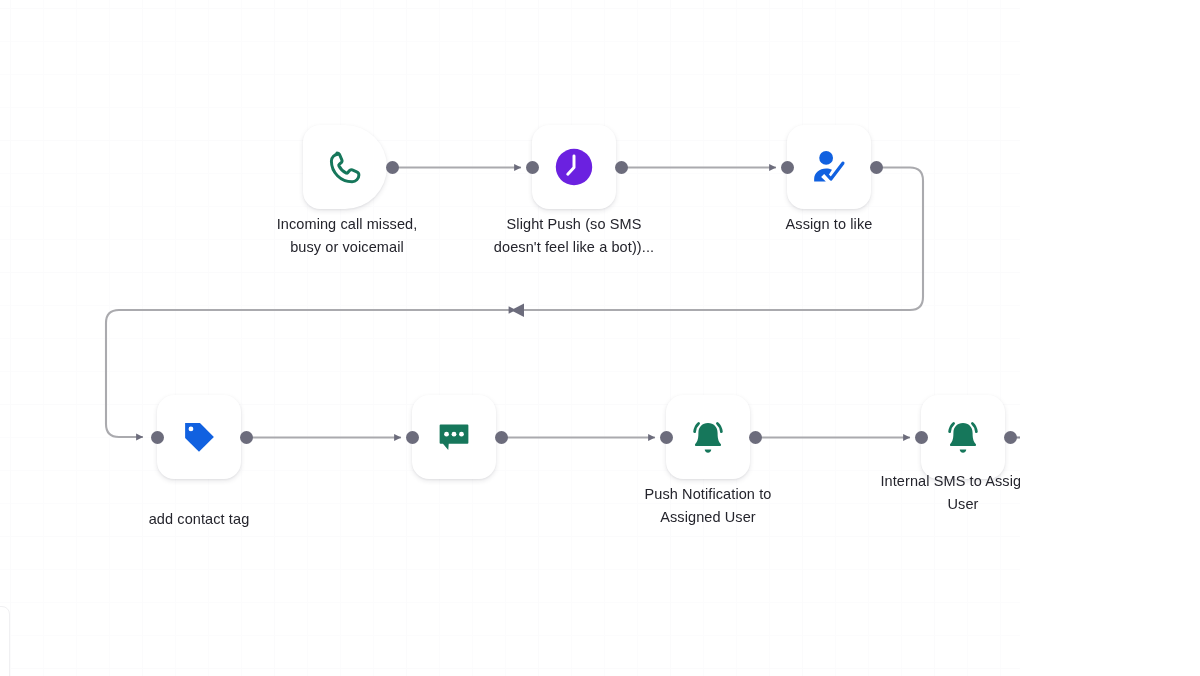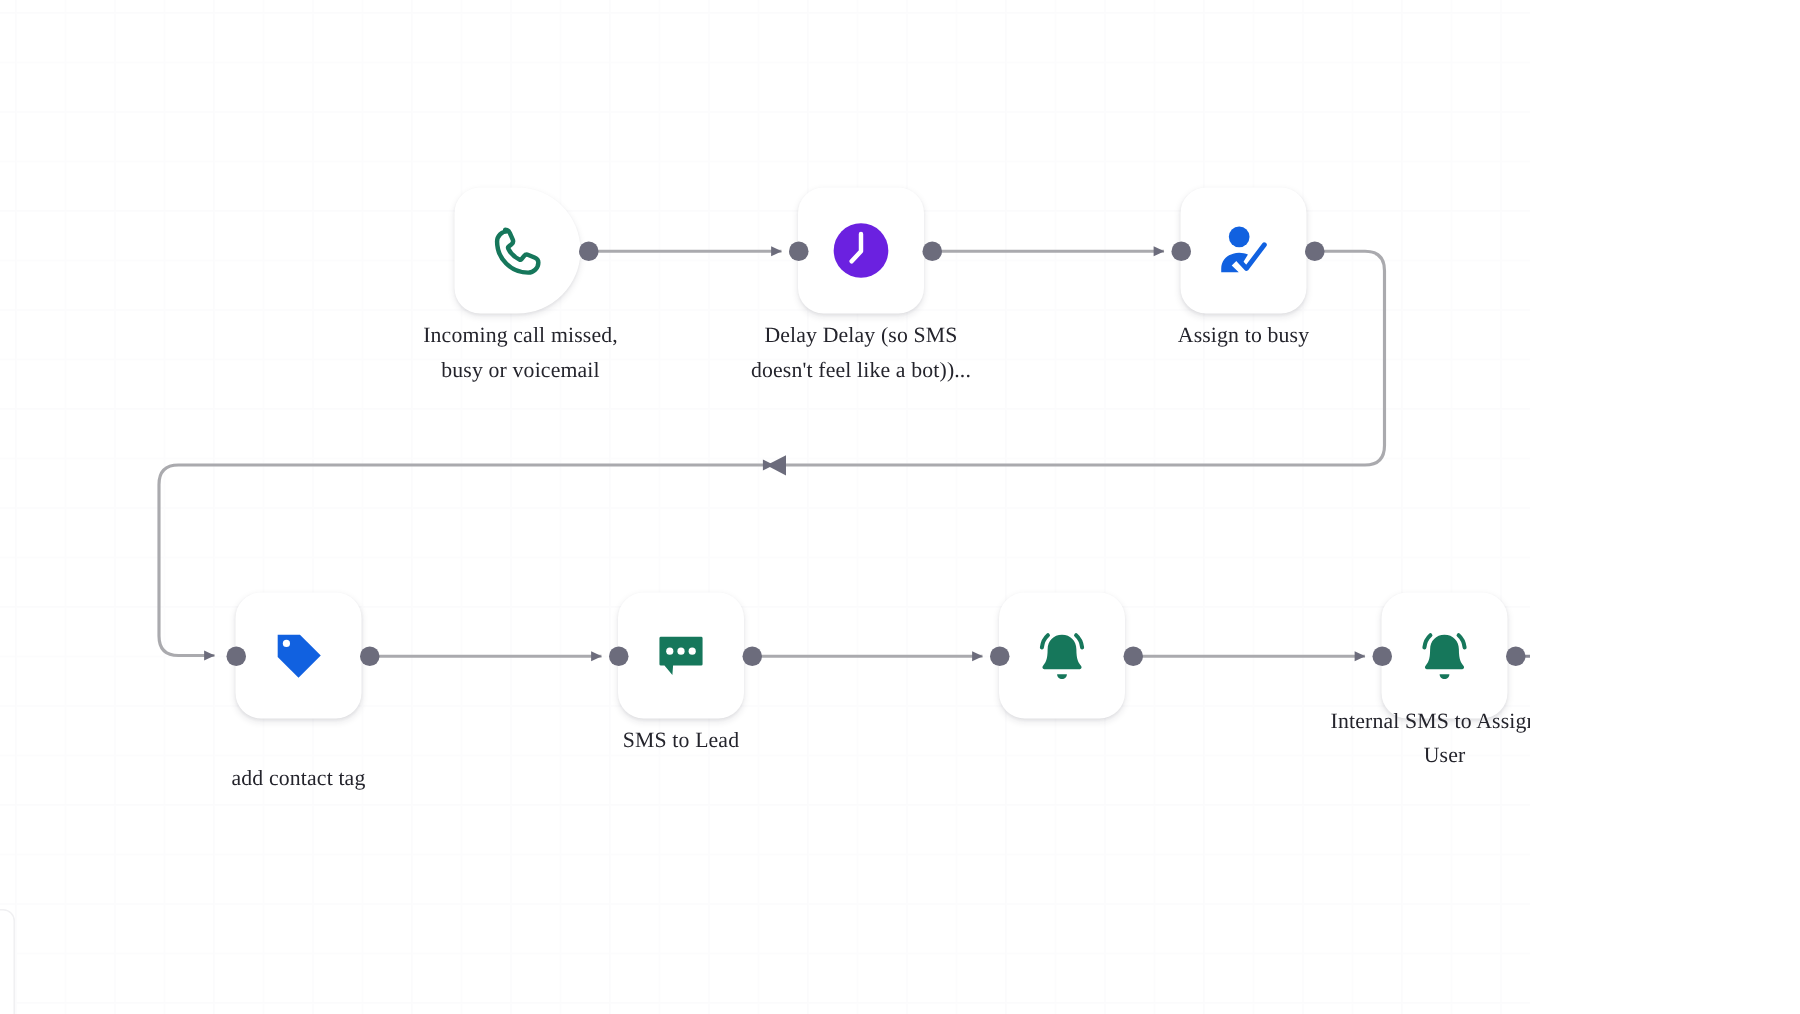--- a/index.html
+++ b/index.html
@@ -21,21 +21,20 @@
     height: 676px;
     background-color: #ffffff;
     background-image:
       linear-gradient(to right, #fbfbfc 1px, transparent 1px),
       linear-gradient(to bottom, #fbfbfc 1px, transparent 1px),
       linear-gradient(to right, #fcfcfd 1px, transparent 1px),
       linear-gradient(to bottom, #fcfcfd 1px, transparent 1px);
     background-size: 132px 132px, 132px 132px, 33px 33px, 33px 33px;
     background-position: 10px 8px, 10px 8px, 10px 8px, 10px 8px;
     overflow: hidden;
-    font-family: Liberation Serif, serif;
   }
 
   
   .ghost-panel {
     position: absolute;
     left: -18px;
     top: 606px;
     width: 26px;
     height: 84px;
     border: 1px solid #f0f0f2;
@@ -157,33 +156,33 @@
 busy or voicemail</div>
 
   <div class="node" style="left:532px; top:125px;">
     <svg class="node-icon" viewBox="0 0 48 48">
       <circle cx="24" cy="24" r="19" fill="#6b21e0"></circle>
       <path d="M24 12.5 L24 24.5 L17.5 31.5" fill="none" stroke="#ffffff" stroke-width="3.1" stroke-linecap="round" stroke-linejoin="round"></path>
     </svg>
     <div class="port" style="left:-6px; top:36px;"></div>
     <div class="port" style="left:83px; top:36px;"></div>
   </div>
-  <div class="node-label" style="left:470px; top:213px; width:208px;">Delay Delay (so SMS
+  <div class="node-label" style="left:470px; top:213px; width:208px;">Slight Push (so SMS
 doesn't feel like a bot))...</div>
 
   <div class="node" style="left:787px; top:125px;">
     <svg class="node-icon" viewBox="0 0 48 48">
       <circle cx="21" cy="14.5" r="7.2" fill="#1161e0"></circle>
       <path d="M8.5 36.5c0-6.4 5.6-11 12.5-11 2.2 0 4.3.5 6.1 1.3l-4.6 7.4-3.3-3.1-3.4 3.3 4.9 4.7h-12.2z" fill="#1161e0"></path>
       <path d="M20.5 30.5 L26 36.5 L38.5 20" fill="none" stroke="#1161e0" stroke-width="3.4" stroke-linecap="round" stroke-linejoin="round"></path>
     </svg>
     <div class="port" style="left:-6px; top:36px;"></div>
     <div class="port" style="left:83px; top:36px;"></div>
   </div>
-  <div class="node-label" style="left:745px; top:213px; width:168px;">Assign to busy</div>
+  <div class="node-label" style="left:745px; top:213px; width:168px;">Assign to like</div>
 
   <div class="node" style="left:157px; top:395px;">
     <svg class="node-icon" viewBox="0 0 48 48">
       <path d="M9.5 9.5 L25 9.5 L39.5 24 L24 39.5 L9.5 25 Z" fill="#1161e0"></path>
       <circle cx="15.6" cy="15.6" r="2.5" fill="#ffffff"></circle>
     </svg>
     <div class="port" style="left:-6px; top:36px;"></div>
     <div class="port" style="left:83px; top:36px;"></div>
   </div>
   <div class="node-label" style="left:115px; top:483px; width:168px;margin-top:25px;">add contact tag</div>
@@ -191,32 +190,33 @@
   <div class="node" style="left:412px; top:395px;">
     <svg class="node-icon" viewBox="0 0 48 48">
       <path d="M10 11 h28 a1 1 0 0 1 1 1 v18 a1 1 0 0 1 -1 1 h-19.5 l-0.5 6.5 -5.5 -6.5 h-2.5 a1 1 0 0 1 -1 -1 v-18 a1 1 0 0 1 1 -1 z" fill="#16775b"></path>
       <circle cx="16.2" cy="21" r="2.5" fill="#ffffff"></circle>
       <circle cx="24" cy="21" r="2.5" fill="#ffffff"></circle>
       <circle cx="31.8" cy="21" r="2.5" fill="#ffffff"></circle>
     </svg>
     <div class="port" style="left:-6px; top:36px;"></div>
     <div class="port" style="left:83px; top:36px;"></div>
   </div>
-  <div class="node-label" style="left:370px; top:483px; width:168px;">SMS to Lead</div>
 
   <div class="node" style="left:666px; top:395px;">
     <svg class="node-icon" viewBox="0 0 48 48">
       <path d="M24 9.5c-5.9 0-10 4.3-10 10.2 0 7.3-1.6 9.6-3.3 11.6-0.7.8-0.2 2.2 0.9 2.2h24.8c1.1 0 1.6-1.4 0.9-2.2-1.7-2-3.3-4.3-3.3-11.6 0-5.9-4.1-10.2-10-10.2z" fill="#16775b"></path>
       <path d="M20.6 37c0 1.9 1.5 3.4 3.4 3.4s3.4-1.5 3.4-3.4z" fill="#16775b"></path>
       <path d="M10 18.5c0.4-3.6 1.9-6.6 4.2-8.6" fill="none" stroke="#16775b" stroke-width="2.8" stroke-linecap="round"></path>
       <path d="M38 18.5c-0.4-3.6-1.9-6.6-4.2-8.6" fill="none" stroke="#16775b" stroke-width="2.8" stroke-linecap="round"></path>
     </svg>
     <div class="port" style="left:-6px; top:36px;"></div>
     <div class="port" style="left:83px; top:36px;"></div>
   </div>
+  <div class="node-label" style="left:624px; top:483px; width:168px;">Push Notification to
+Assigned User</div>
 
   <div class="node" style="left:921px; top:395px;">
     <svg class="node-icon" viewBox="0 0 48 48">
       <path d="M24 9.5c-5.9 0-10 4.3-10 10.2 0 7.3-1.6 9.6-3.3 11.6-0.7.8-0.2 2.2 0.9 2.2h24.8c1.1 0 1.6-1.4 0.9-2.2-1.7-2-3.3-4.3-3.3-11.6 0-5.9-4.1-10.2-10-10.2z" fill="#16775b"></path>
       <path d="M20.6 37c0 1.9 1.5 3.4 3.4 3.4s3.4-1.5 3.4-3.4z" fill="#16775b"></path>
       <path d="M10 18.5c0.4-3.6 1.9-6.6 4.2-8.6" fill="none" stroke="#16775b" stroke-width="2.8" stroke-linecap="round"></path>
       <path d="M38 18.5c-0.4-3.6-1.9-6.6-4.2-8.6" fill="none" stroke="#16775b" stroke-width="2.8" stroke-linecap="round"></path>
     </svg>
     <div class="port" style="left:-6px; top:36px;"></div>
     <div class="port" style="left:83px; top:36px;"></div>

